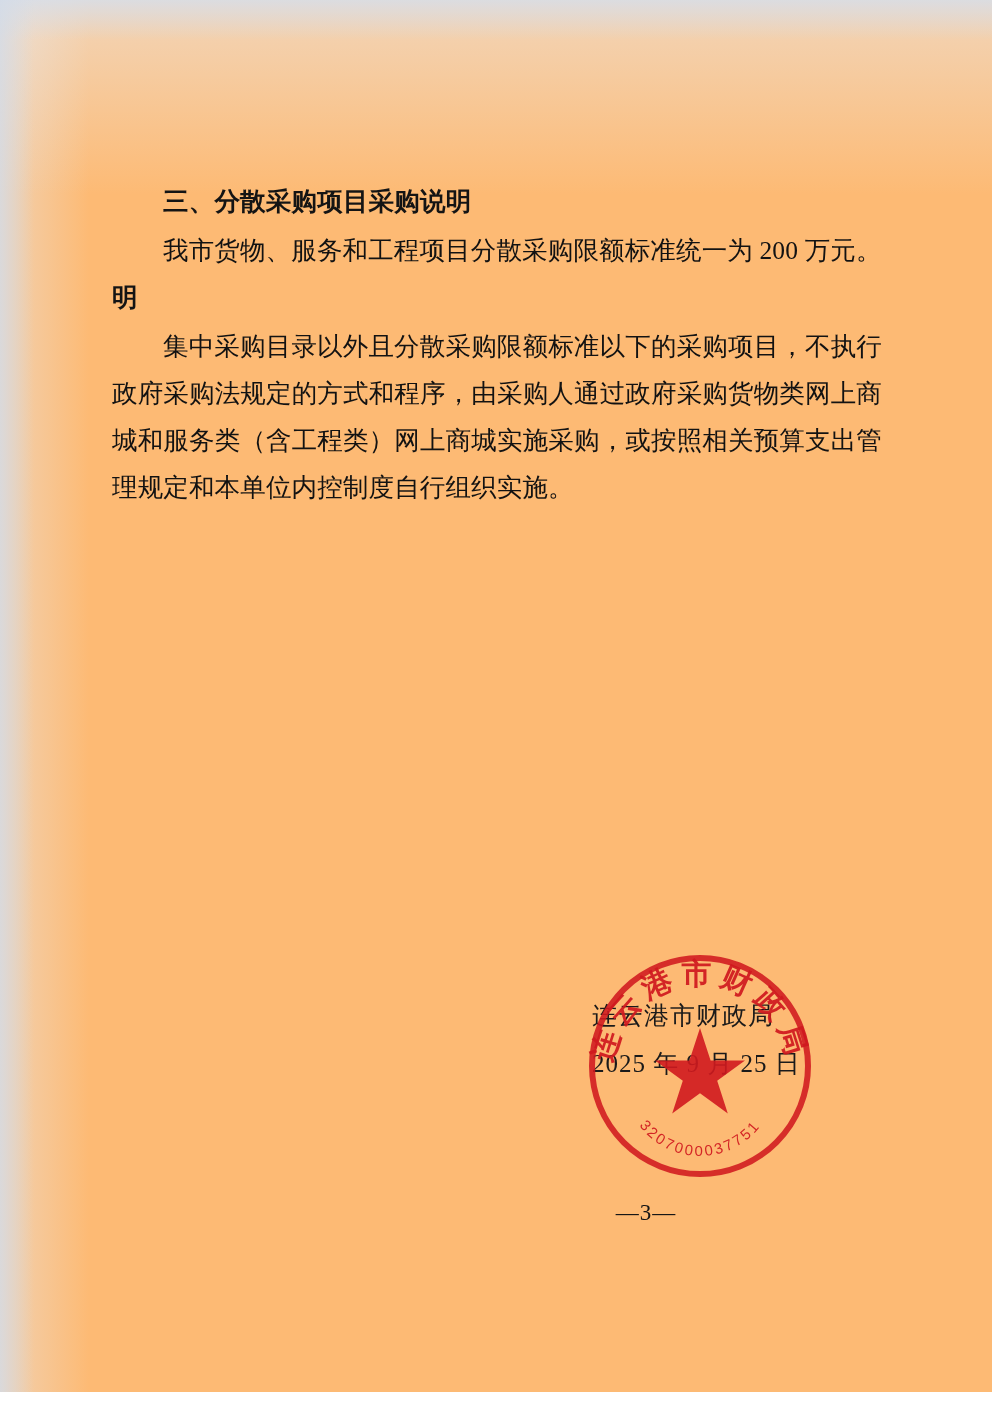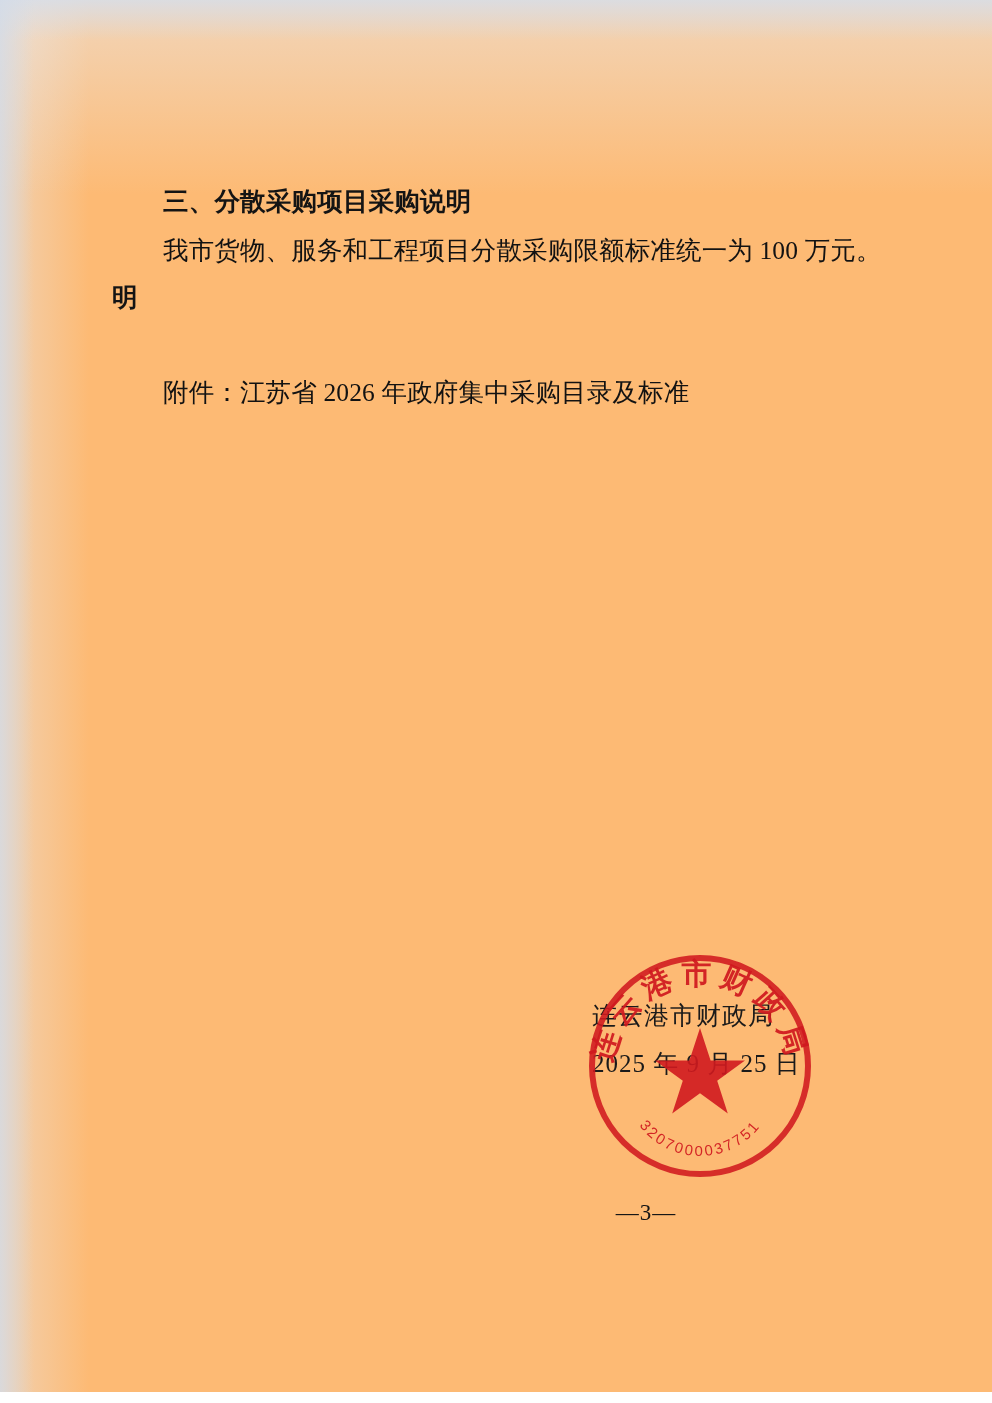--- a/index.html
+++ b/index.html
@@ -116,28 +116,28 @@
 <div class="page">
 
   <div class="edge-shadow-top"></div>
   <div class="edge-shadow-left"></div>
 
   <div class="content">
 
     <h2 class="h-sec">三、分散采购项目采购说明</h2>
 
 
-    <p class="body-par">我市货物、服务和工程项目分散采购限额标准统一为 100 万元。</p>
+    <p class="body-par">我市货物、服务和工程项目分散采购限额标准统一为 200 万元。</p>
 
     <h2 class="h-sec cont">明</h2>
 
+    <p class="body-par">集中采购目录以外且分散采购限额标准以下的采购项目，不执行政府采购法规定的方式和程序，由采购人通过政府采购货物类网上商城和服务类（含工程类）网上商城实施采购，或按照相关预算支出管理规定和本单位内控制度自行组织实施。</p>
 
     <div style="height:46px"></div>
 
-    <p class="attach">附件：江苏省 2026 年政府集中采购目录及标准</p>
   </div>
 
   <div class="sign-block">
     <div class="sign-line">连云港市财政局</div>
     <div class="sign-line">2025 年 9 月 25 日</div>
   </div>
 
   <svg class="seal" viewBox="0 0 228 228">
     <g fill="none" stroke="#d0191f" stroke-width="6" opacity="0.88">
       <circle cx="114" cy="114" r="108"></circle>

